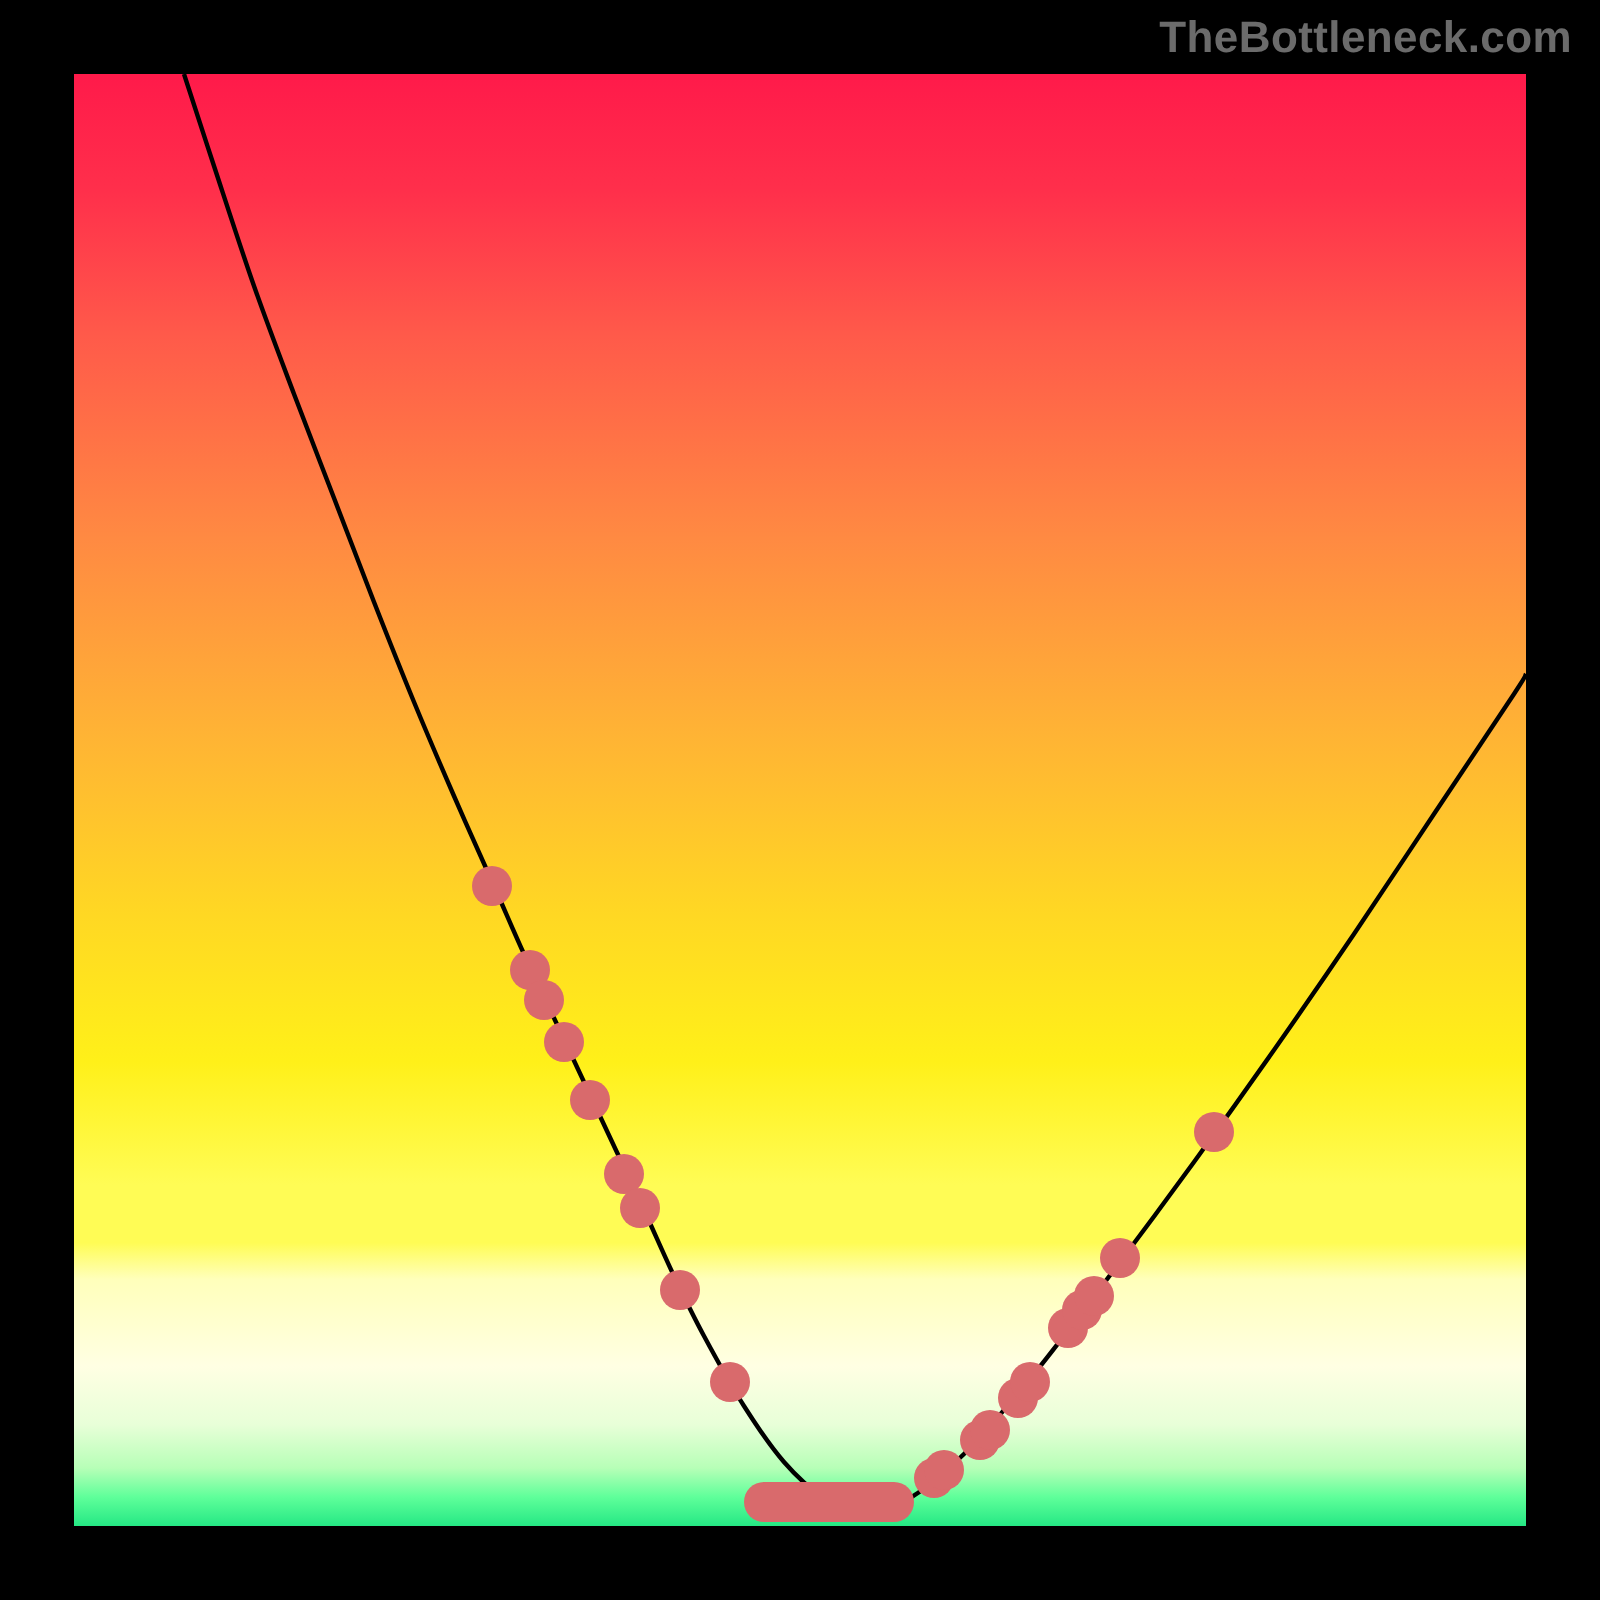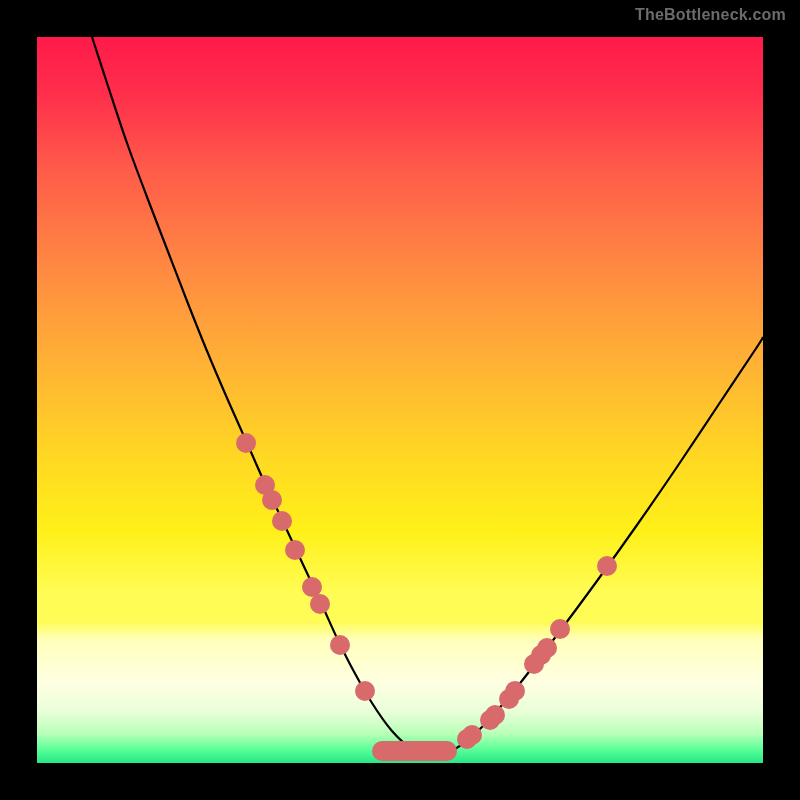--- a/index.html
+++ b/index.html
@@ -48,21 +48,21 @@
       #b7ffb7 96%,
       #5fff9a 98%,
       #25e884 100%
     );
   }
   .watermark {
     position: absolute;
     top: 6px;
     right: 14px;
     font-family: Arial, Helvetica, sans-serif;
-    font-size: 16px;
+    font-size: 22px;
     font-weight: 600;
     color: #6b6b6b;
     letter-spacing: 0.2px;
     user-select: none;
   }
   svg.curve {
     position: absolute;
     left: 0;
     top: 0;
     width: 100%;

